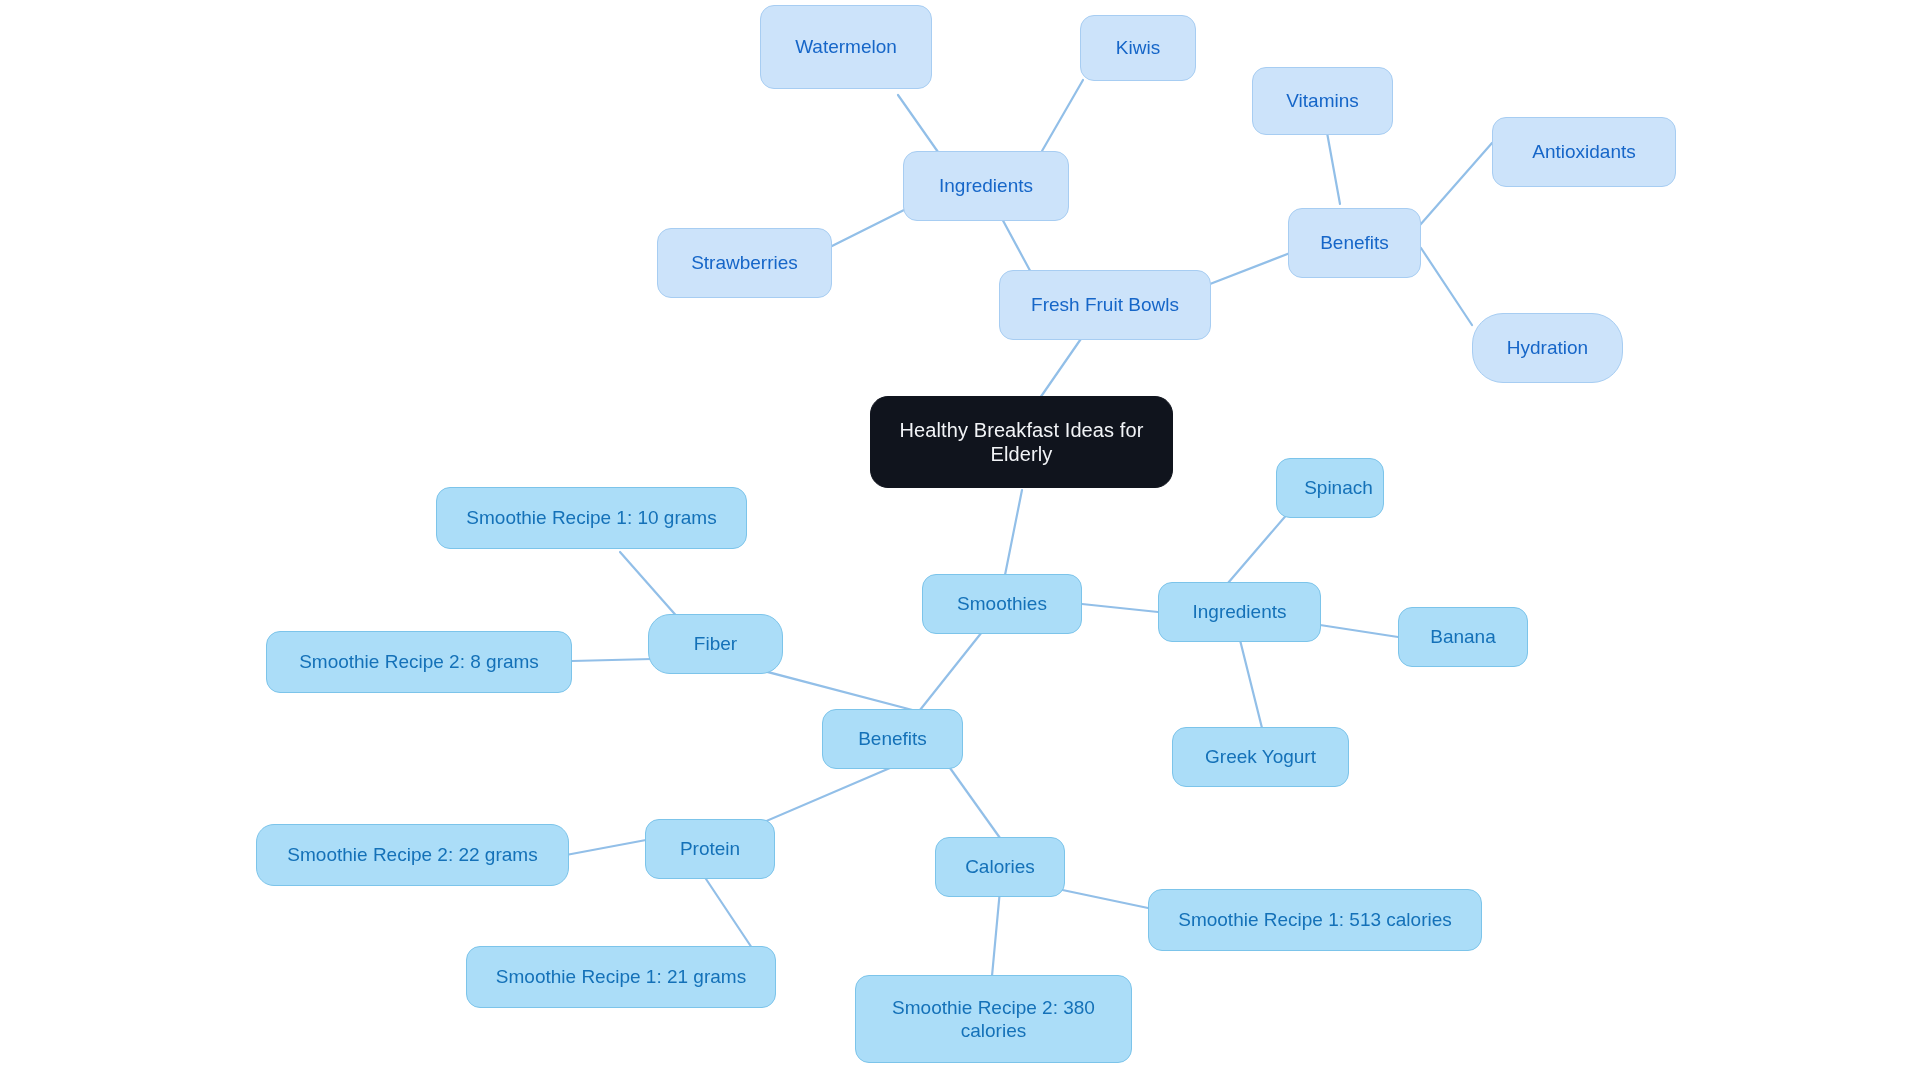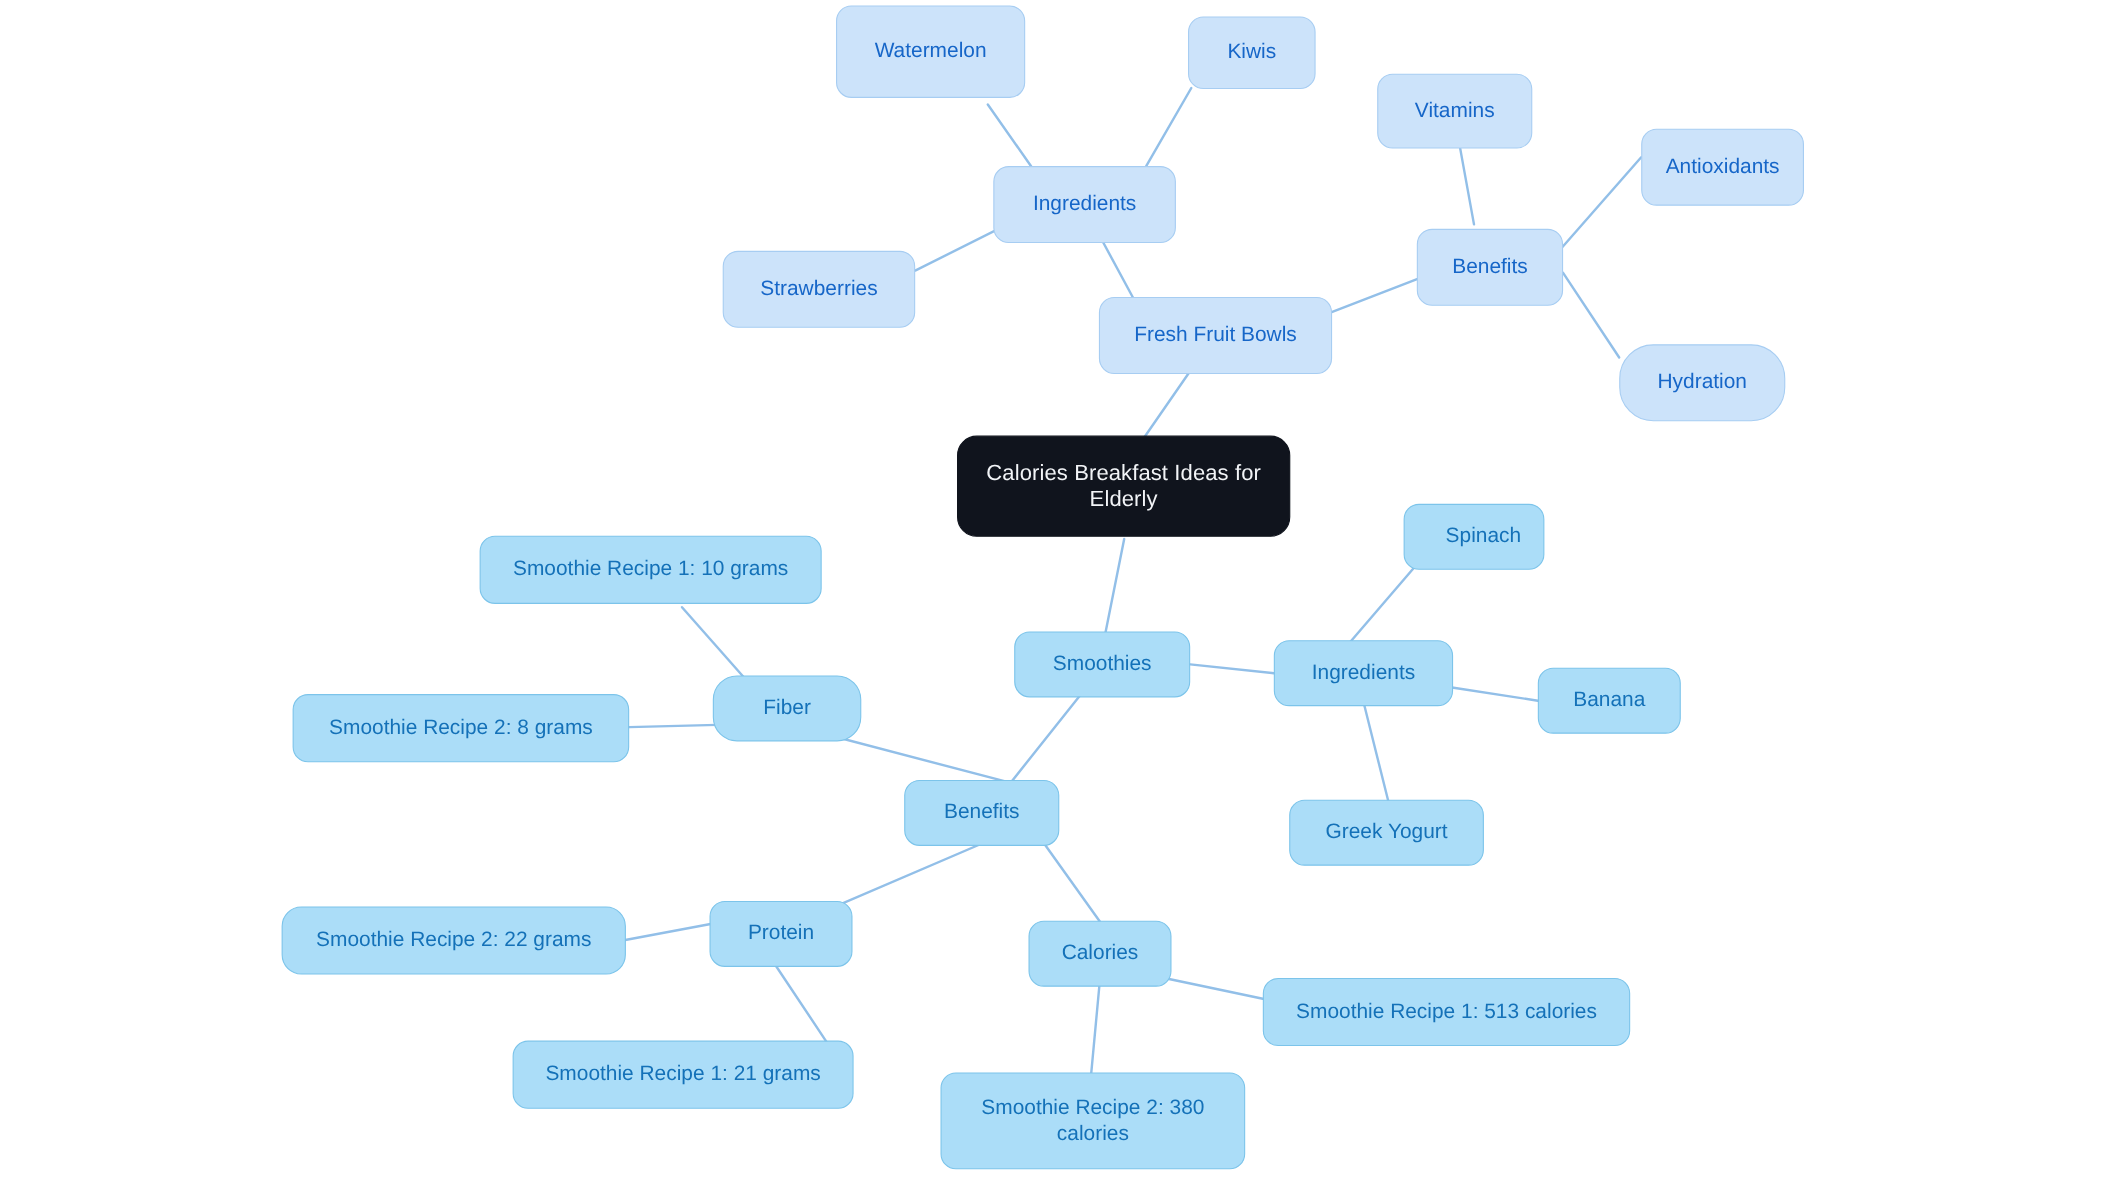--- a/index.html
+++ b/index.html
@@ -116,42 +116,42 @@
   </div>
 
   <div class="node br-fruit" style="left:999px; top:270px; width:212px; height:70px;">
     <span>Fresh Fruit Bowls</span>
   </div>
 
   <div class="node br-fruit" style="left:1252px; top:67px; width:141px; height:68px;">
     <span>Vitamins</span>
   </div>
 
-  <div class="node br-fruit" style="left:1492px; top:117px; width:148px; height:70px;">
+  <div class="node br-fruit" style="left:1492px; top:117px; width:184px; height:70px;">
     <span>Antioxidants</span>
   </div>
 
   <div class="node br-fruit" style="left:1288px; top:208px; width:133px; height:70px;">
     <span>Benefits</span>
   </div>
 
   <div class="node br-fruit" style="left:1472px; top:313px; width:151px; height:70px;border-radius:31px;">
     <span>Hydration</span>
   </div>
 
   <div class="node root" style="left:870px; top:396px; width:303px; height:92px;">
-    <span>Calories Breakfast Ideas for
+    <span>Healthy Breakfast Ideas for
 Elderly</span>
   </div>
 
   <div class="node br-smoothie" style="left:922px; top:574px; width:160px; height:60px;">
     <span>Smoothies</span>
   </div>
 
-  <div class="node br-smoothie" style="left:1276px; top:458px; width:128px; height:60px;padding-left:27px;">
+  <div class="node br-smoothie" style="left:1276px; top:458px; width:108px; height:60px;padding-left:27px;">
     <span>Spinach</span>
   </div>
 
   <div class="node br-smoothie" style="left:1158px; top:582px; width:163px; height:60px;">
     <span>Ingredients</span>
   </div>
 
   <div class="node br-smoothie" style="left:1398px; top:607px; width:130px; height:60px;">
     <span>Banana</span>
   </div>

